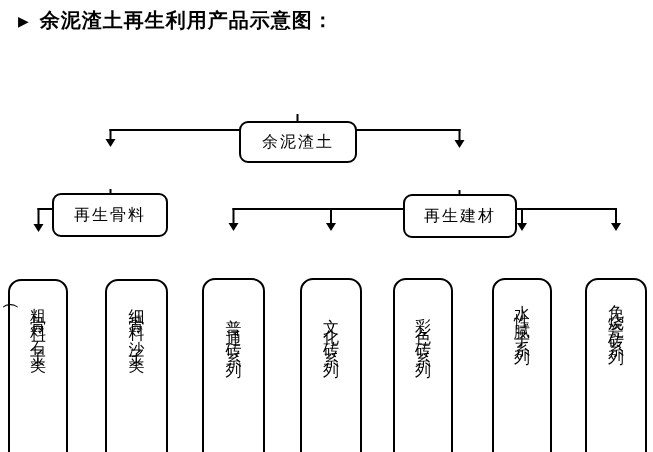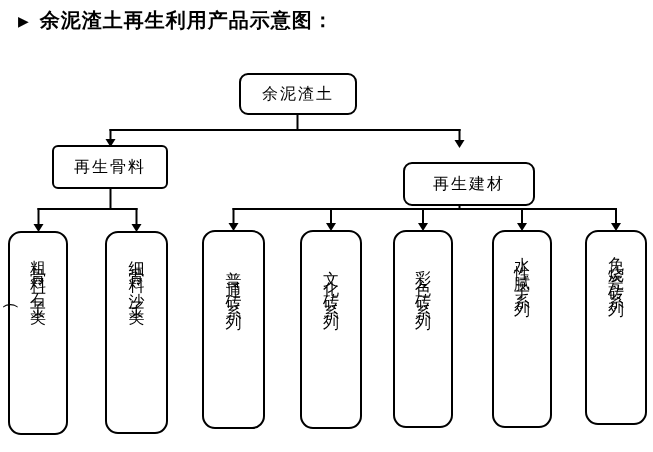--- a/index.html
+++ b/index.html
@@ -52,20 +52,21 @@
   
   .node {
     position: absolute;
     box-sizing: border-box;
     background: #ffffff;
     border: 2px solid #000000;
     display: flex;
     align-items: center;
     justify-content: center;
     font-size: 16px;
+    margin-top: 48px;
   }
   .hnode {
     border-radius: 9px;
     letter-spacing: 2px;
     white-space: nowrap;
   }
   .vnode {
     border-radius: 13px;
     border-width: 2.5px;
     align-items: flex-start;
@@ -76,22 +77,22 @@
     text-orientation: mixed;
     font-size: 16px;
     letter-spacing: 8px;
     line-height: 1;
   }
   .vnode.chars8 .vlabel { letter-spacing: 8px; padding-top: 15px; }
   .vnode.chars5 .vlabel { letter-spacing: 11px; padding-top: 26px; }
   .vnode.chars6 .vlabel { letter-spacing: 9px; padding-top: 12px; }
   
   .node-root  { left: 239px; top: 73px;  width: 118px; height: 42px; }
-  .node-agg   { left: 52px;  top: 145px; width: 116px; height: 44px; border-radius: 6px; }
-  .node-mat   { left: 403px; top: 162px; width: 132px; height: 44px; }
+  .node-agg   { left: 52px;  top: 145px; width: 116px; height: 44px; }
+  .node-mat   { left: 403px; top: 146px; width: 114px; height: 44px; }
   .node-p1 { left: 8px;   top: 231px; width: 60px; height: 204px; }
   .node-p2 { left: 105px; top: 231px; width: 63px; height: 203px; }
   .node-p3 { left: 202px; top: 230px; width: 63px; height: 199px; }
   .node-p4 { left: 300px; top: 230px; width: 62px; height: 199px; }
   .node-p5 { left: 393px; top: 230px; width: 60px; height: 198px; }
   .node-p6 { left: 492px; top: 230px; width: 60px; height: 198px; }
   .node-p7 { left: 585px; top: 230px; width: 62px; height: 195px; }
   
   .stray-paren {
     position: absolute;

